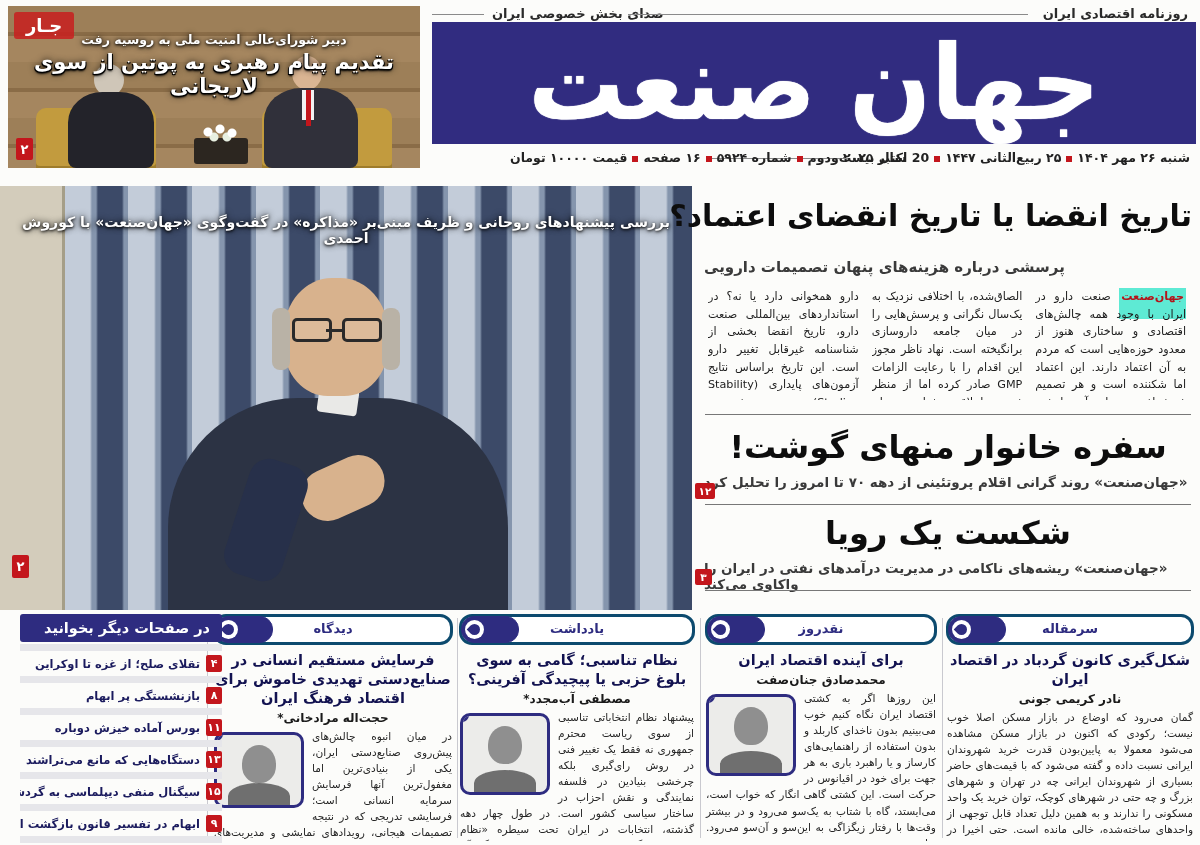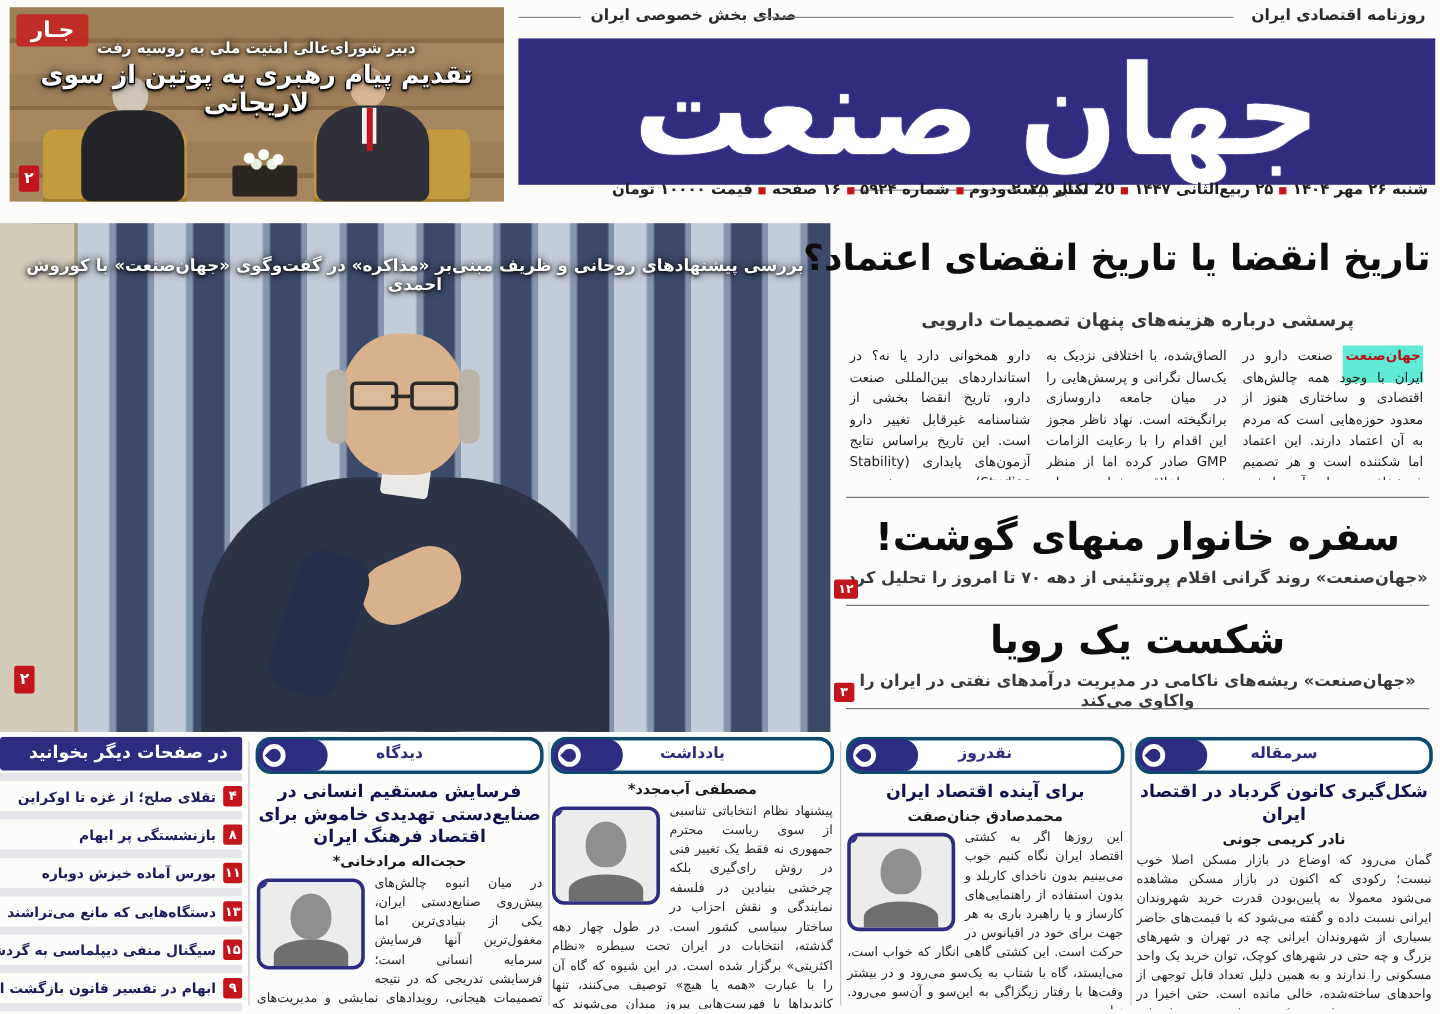--- a/index.html
+++ b/index.html
@@ -32,21 +32,21 @@
   
   .photo-main{position:absolute;left:0;top:186px;width:692px;height:424px;overflow:hidden;
       background:repeating-linear-gradient(90deg,#c3ccd9 0 26px,#8595ad 28px 32px,#3c4a68 34px 58px,#8595ad 60px 64px);}
   .pm-wall{position:absolute;left:0;top:0;width:62px;height:100%;background:#d3ccbb;border-right:3px solid #a59e88;}
   .pm-kicker{position:absolute;top:28px;width:100%;text-align:center;color:#fff;font-size:14px;font-weight:bold;
       text-shadow:0 1px 3px #000,0 0 7px rgba(0,0,0,.95);padding-left:29px;}
   .pm-head{position:absolute;top:48px;width:100%;text-align:center;color:#fff;font-size:34px;font-weight:bold;
       text-shadow:2px 2px 0 #000,-2px 2px 0 #000,0 3px 5px #000,0 0 9px rgba(0,0,0,.9);}
   
   .art-h1{position:absolute;text-align:center;color:#0d0d0d;font-weight:bold;white-space:nowrap;}
-  .art-sub{position:absolute;text-align:center;color:#3a3a3a;font-weight:bold;}
+  .art-sub{position:absolute;text-align:left;color:#3a3a3a;font-weight:bold;}
   .bodycols{position:absolute;display:flex;gap:13px;direction:rtl;}
   .bcol{flex:1;font-size:11.2px;line-height:1.58;text-align:justify;color:#1d1d1d;overflow:hidden;}
   .leadtag{color:#b3151b;font-weight:bold;background:#5eead4;padding:16px 2px;}
   
   .vr{position:absolute;width:1px;background:#c9c9cf;}
   .bc{position:absolute;top:614px;height:227px;overflow:hidden;}
   .pill{position:relative;height:25px;border:3px solid #0c4a6e;border-radius:13px;background:#fff;margin:0 1px 6px 1px;}
   .pill-label{position:absolute;width:100%;top:4px;text-align:center;font-size:13px;font-weight:bold;color:#2e2c80;}
   .pill-cap{position:absolute;left:-1px;top:-1px;height:25px;width:56px;background:#2e2c80;border-radius:13px;border:1px solid #2e2c80;}
   .pill-logo{position:absolute;left:3px;top:3px;width:19px;height:19px;background:#fff;border-radius:50%;}
@@ -57,40 +57,40 @@
   .bc-body{font-size:10.6px;line-height:1.52;text-align:justify;color:#262626;padding:0 2px;}
   .portrait{float:left;width:84px;height:76px;margin:4px 8px 2px 0;position:relative;background:#ececea;
       border:3px solid #2e2c80;border-radius:10px 10px 10px 10px;overflow:hidden;}
   .portrait .p-head{position:absolute;left:50%;top:10px;transform:translateX(-50%);width:34px;height:38px;
       background:#8f8f8f;border-radius:50% 50% 45% 45%;}
   .portrait .p-body{position:absolute;left:50%;bottom:-4px;transform:translateX(-50%);width:62px;height:26px;
       background:#6f6f6f;border-radius:50% 50% 0 0;}
   .p-pen{position:absolute;left:-8px;top:-8px;width:14px;height:14px;background:#2e2c80;border-radius:0 50% 50% 50%;
       transform:rotate(45deg);}
   
-  .sidebar{position:absolute;left:0;top:614px;width:202px;height:229px;overflow:hidden;}
+  .sidebar{position:absolute;left:20px;top:614px;width:202px;height:229px;overflow:hidden;}
   .sb-head{background:#2e2c80;color:#fff;font-weight:bold;font-size:14.5px;height:28px;line-height:28px;
       padding-right:12px;border-radius:3px;}
   .sb-item{display:flex;align-items:center;height:21px;}
   .sb-badge{width:16px;height:17px;background:#c3161c;color:#fff;font-size:11px;font-weight:bold;border-radius:2px;
       display:flex;align-items:center;justify-content:center;flex:0 0 16px;margin-left:6px;}
   .sb-title{color:#1b1b5e;font-weight:bold;font-size:11.5px;letter-spacing:-0.2px;white-space:nowrap;overflow:hidden;}
   .sb-gap{height:7px;background:#e6e6ea;margin:2px 0;}
 </style>
 </head>
 <body>
 
 <div class="page">
 
   <div class="tagline" style="right:12px;top:6px;">روزنامه اقتصادی ایران</div>
   <div class="tagline" style="left:492px;top:6px;">صدای بخش خصوصی ایران</div>
   <div class="rule" style="left:628px;top:14px;width:400px;"></div>
   <div class="rule" style="left:432px;top:14px;width:52px;"></div>
 
-  <div class="logo-box" style="left:432px;top:32px;width:764px;height:122px;">
+  <div class="logo-box" style="left:432px;top:22px;width:764px;height:122px;">
     <div class="logo-txt">جهان صنعت</div>
   </div>
 
   <div class="dateline" style="right:10px;top:150px;">
     <span>شنبه ۲۶ مهر ۱۴۰۴</span><span class="rs"></span><span>۲۵ ربیع‌الثانی ۱۴۴۷</span><span class="rs"></span><span>20 اکتبر ۲۰۲۵</span>
   </div>
   <div class="rule" style="left:708px;top:158px;width:140px;"></div>
   <div class="dateline" style="left:510px;top:150px;direction:rtl;">
     <span>سال بیست‌ودوم</span><span class="rs"></span><span>شماره ۵۹۲۴</span><span class="rs"></span><span>۱۶ صفحه</span><span class="rs"></span><span>قیمت ۱۰۰۰۰ تومان</span>
   </div>
@@ -194,20 +194,21 @@
       <span>این روزها اگر به کشتی اقتصاد ایران نگاه کنیم خوب می‌بینیم بدون ناخدای کاربلد و بدون استفاده از راهنمایی‌های کارساز و یا راهبرد باری به هر جهت برای خود در اقیانوس در حرکت است. این کشتی گاهی انگار که خواب است، می‌ایستد، گاه با شتاب به یک‌سو می‌رود و در بیشتر وقت‌ها با رفتار زیگزاگی به این‌سو و آن‌سو می‌رود. نهاد</span>
     </div>
   </div>
 
   <div class="bc" style="right:504px;width:238px;">
     <div class="pill">
       <div class="pill-cap"></div>
       <div class="pill-logo"></div>
       <div class="pill-label">یادداشت</div>
     </div>
+    <div class="bc-head">نظام تناسبی؛ گامی به سوی بلوغ حزبی یا پیچیدگی آفرینی؟</div>
     <div class="bc-author">مصطفی آب‌مجدد*</div>
     <div class="bc-body" style="height:132px;">
       <span class="portrait">
           <span class="p-pen"></span>
           <span class="p-head"></span>
           <span class="p-body"></span>
         </span>
       <span>پیشنهاد نظام انتخاباتی تناسبی از سوی ریاست محترم جمهوری نه فقط یک تغییر فنی در روش رای‌گیری بلکه چرخشی بنیادین در فلسفه نمایندگی و نقش احزاب در ساختار سیاسی کشور است. در طول چهار دهه گذشته، انتخابات در ایران تحت سیطره «نظام اکثریتی» برگزار شده است. در این شیوه که گاه آن را با عبارت «همه یا هیچ» توصیف می‌کنند، تنها کاندیداها یا فهرست‌هایی پیروز میدان می‌شوند که بیشترین تعداد آرا را کسب کنند. در حوزه‌هایی با چند کرسی (مثل تهران در مجلس) فهرستی که حائز اکثریت می‌شود، اغلب تمام یا بخش بزرگی از</span>
     </div>
   </div>

